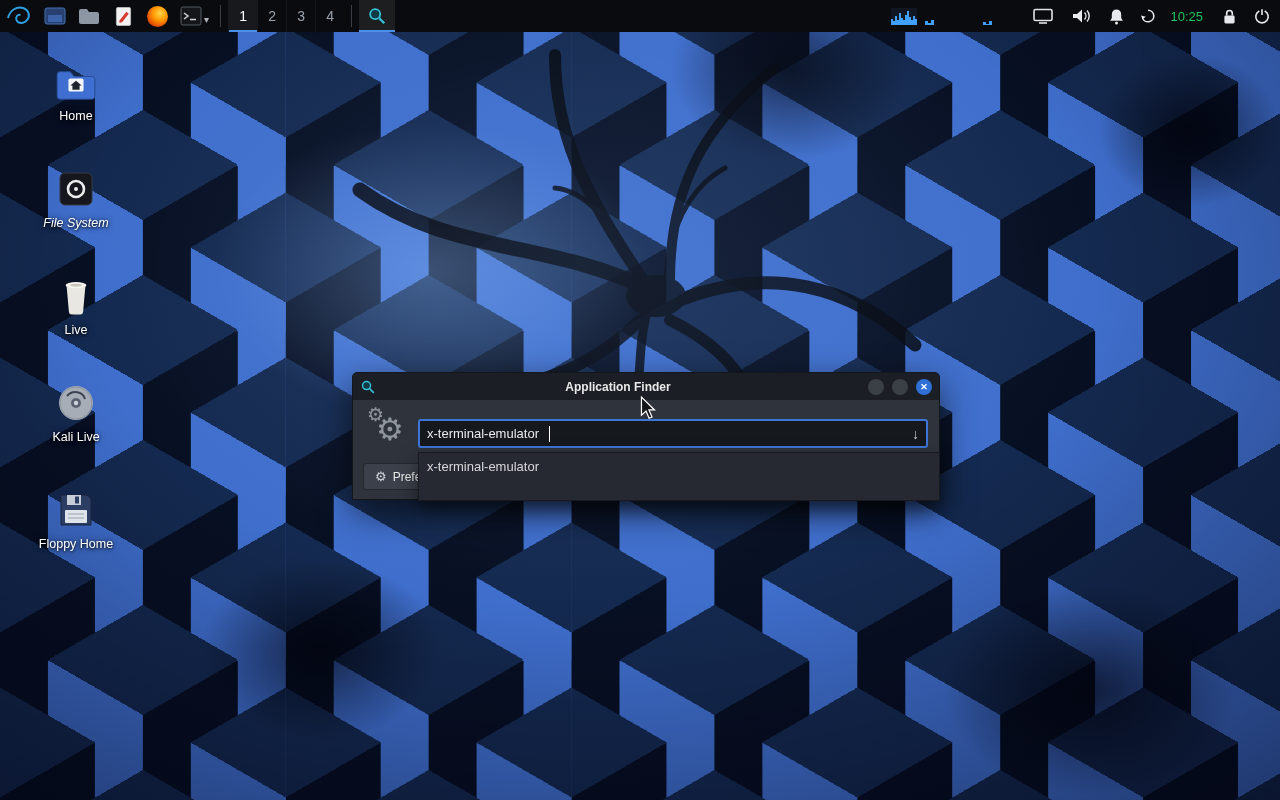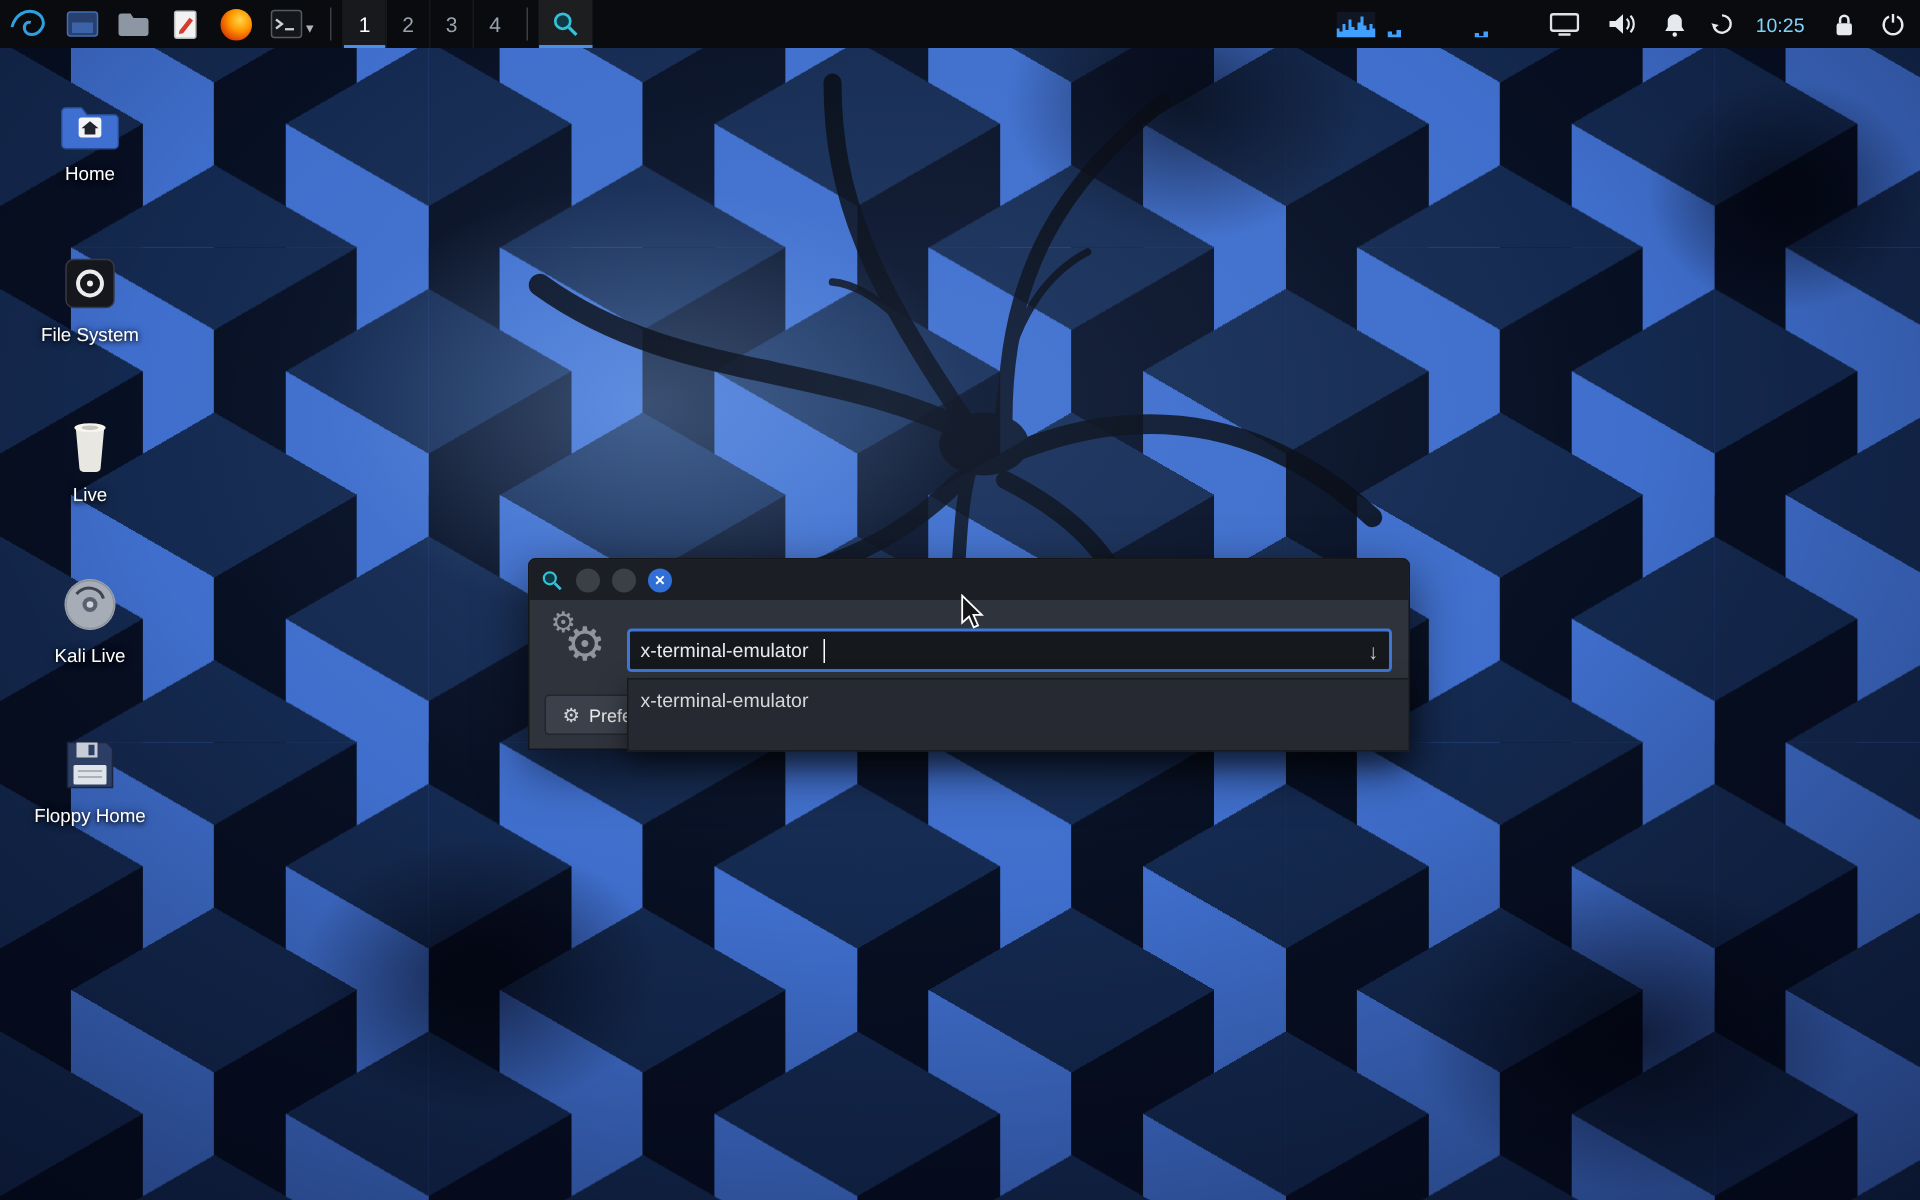--- a/index.html
+++ b/index.html
@@ -44,25 +44,25 @@
   .launcher.kali{width:38px;}
   .chev{color:#aeb4bc;font-size:10px;margin:6px 4px 0 -4px;cursor:pointer;}
   .sep{width:1px;height:22px;background:#3a3e46;margin:0 7px;}
   .ws{width:29px;height:32px;display:flex;align-items:center;justify-content:center;
       font-size:14px;color:#9aa2ad;cursor:pointer;box-sizing:border-box;border-left:1px solid #17181c;}
   .ws:last-of-type{border-right:1px solid #17181c;}
   .ws.active{color:#ffffff;background:rgba(255,255,255,.06);box-shadow:inset 0 -2px 0 #4a8fe8;}
   .task-btn{width:36px;height:32px;display:flex;align-items:center;justify-content:center;
       background:rgba(255,255,255,.08);box-shadow:inset 0 -2px 0 #4a8fe8;border:none;cursor:pointer;}
   .tray{display:flex;align-items:center;justify-content:center;cursor:pointer;background:none;border:none;padding:0;}
-  .clock{color:#7dd3fc;font-size:13px;margin:0 12px 0 14px;cursor:pointer;}
+  .clock{color:#22c55e;font-size:13px;margin:0 12px 0 14px;cursor:pointer;}
   .ml8{margin-left:8px;} .ml16{margin-left:16px;} .ml18{margin-left:18px;} .ml40{margin-left:40px;} .ml48{margin-left:48px;}
 
   
-  .dicon{position:absolute;left:8px;width:104px;text-align:center;z-index:5;cursor:pointer;}
+  .dicon{position:absolute;left:24px;width:104px;text-align:center;z-index:5;cursor:pointer;}
   .dicon .img{height:46px;display:flex;align-items:flex-end;justify-content:center;margin-bottom:7px;}
   .dicon .lbl{color:#ffffff;font-size:12.5px;text-shadow:0 1px 3px rgba(0,0,0,.95),0 0 6px rgba(0,0,0,.6);}
 
   
   #finder{
     position:absolute;left:352px;top:372px;width:588px;height:128px;z-index:20;
     background:#2f333c;border:1px solid #14161a;border-radius:5px 5px 0 0;
     box-shadow:0 12px 34px rgba(0,0,0,.6);box-sizing:border-box;
   }
   .titlebar{position:absolute;top:0;left:0;right:0;height:27px;background:#1b1e24;
@@ -232,21 +232,21 @@
 <div class="dicon" style="top:56px;">
   <div class="img">
     <svg width="42" height="34" viewBox="0 0 44 36">
       <path d="M2 7 a3 3 0 0 1 3 -3 h11 l4 5 h19 a3 3 0 0 1 3 3 v18 a3 3 0 0 1 -3 3 H5 a3 3 0 0 1 -3 -3 Z" fill="#3f6fd0" stroke="#274b93"></path>
       <rect x="14" y="11" width="16" height="14" rx="2" fill="#f2f4f8"></rect>
       <path d="M22 13.5 l6 5 h-2.2 v4.5 h-7.6 v-4.5 H16 Z" fill="#20242c"></path>
     </svg>
   </div>
   <div class="lbl">Home</div>
 </div>
-<div class="dicon" style="top:163px;">
+<div class="dicon" style="top:163px;font-style:italic;">
   <div class="img">
     <svg width="40" height="40" viewBox="0 0 40 40">
       <rect x="4" y="4" width="32" height="32" rx="5" fill="#15171d" stroke="#363a42"></rect>
       <circle cx="20" cy="20" r="8" fill="none" stroke="#ececec" stroke-width="2.6"></circle>
       <circle cx="20" cy="20" r="2" fill="#ececec"></circle>
     </svg>
   </div>
   <div class="lbl">File System</div>
 </div>
 <div class="dicon" style="top:270px;">
@@ -284,20 +284,21 @@
   </div>
   <div class="lbl">Floppy Home</div>
 </div>
 
 <div id="finder">
   <div class="titlebar">
     <svg width="16" height="16" viewBox="0 0 22 22">
       <circle cx="9" cy="9" r="5.5" fill="#0d3a44" stroke="#35c2d8" stroke-width="2"></circle>
       <line x1="13.5" y1="13.5" x2="19" y2="19" stroke="#35c2d8" stroke-width="2.5"></line>
     </svg>
+    <span class="title">Application Finder</span>
     <span style="display:flex;">
       <button class="winbtn min"></button>
       <button class="winbtn max"></button>
       <button class="winbtn close">✕</button>
     </span>
   </div>
 
   <div class="gears">
     <span class="g1">⚙</span>
     <span class="g2">⚙</span>

